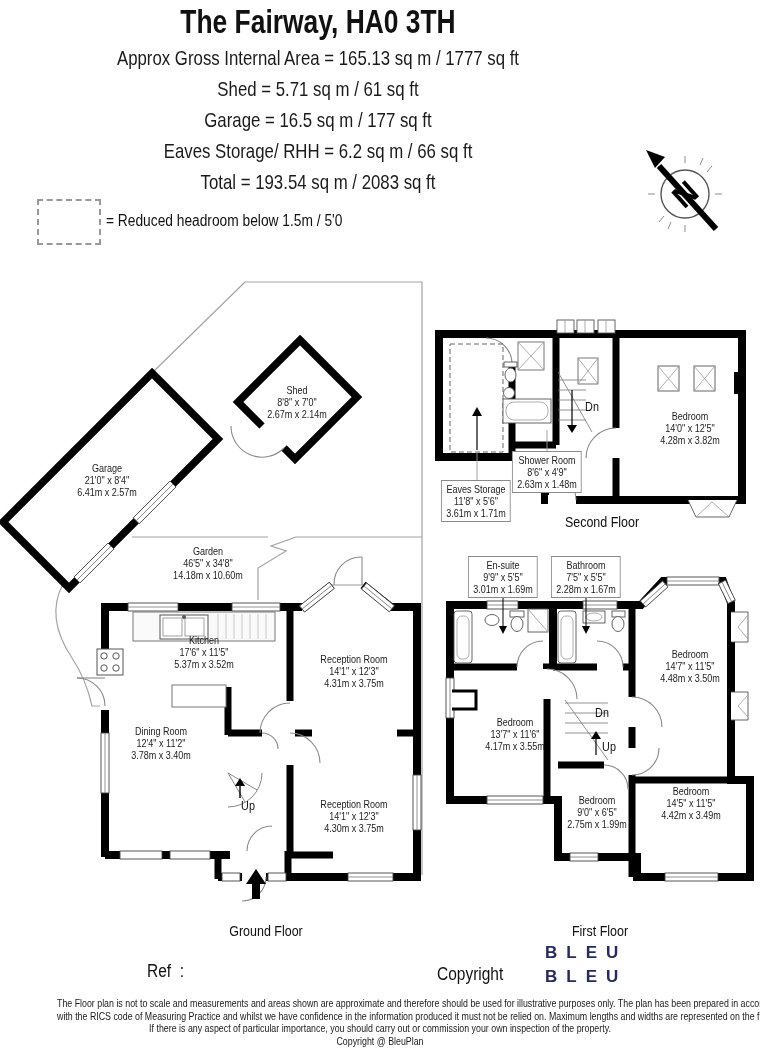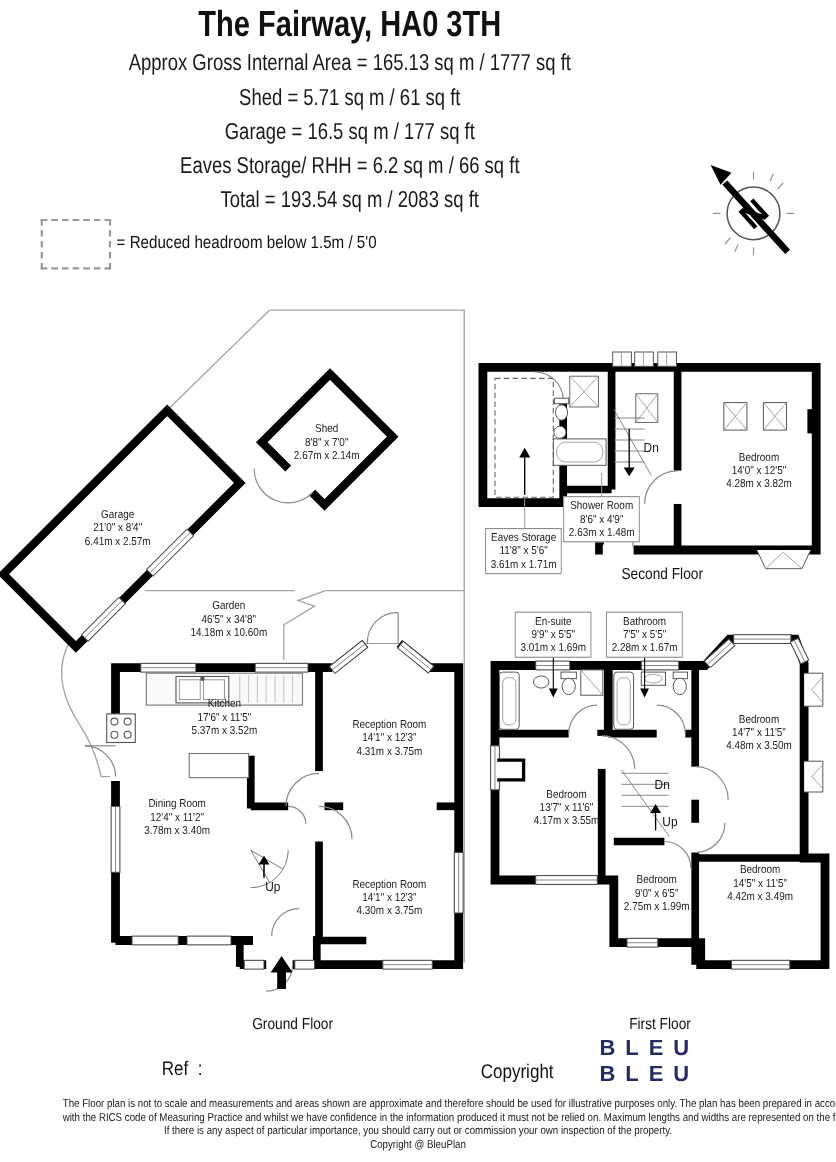--- a/index.html
+++ b/index.html
@@ -25,21 +25,21 @@
   .updn{position:absolute;font-size:12px;color:#111;white-space:nowrap;
         transform:translate(-50%,-50%) scaleX(0.9);z-index:5;}
   .caption{position:absolute;font-size:14.5px;color:#111;white-space:nowrap;
            transform:translate(-50%,-50%) scaleX(0.86);z-index:5;}
   
   #ref-label{position:absolute;left:147px;top:961px;font-size:18px;white-space:pre;
              transform:scaleX(0.86);transform-origin:0 0;}
   #copyright-label{position:absolute;left:437px;top:964px;font-size:18px;
              transform:scaleX(0.86);transform-origin:0 0;}
   #logo{position:absolute;left:545px;top:941px;line-height:24px;}
-  .logo-row{font-size:20px;font-weight:bold;letter-spacing:9px;color:#252a63;
+  .logo-row{font-size:17px;font-weight:bold;letter-spacing:9px;color:#252a63;
             font-family:"Liberation Sans",sans-serif;}
   #disclaimer{position:absolute;left:0;top:998px;width:760px;text-align:center;}
   .dline{font-size:10.4px;line-height:12.6px;color:#1a1a1a;white-space:nowrap;
          transform:scaleX(0.85);transform-origin:50% 0;}
 </style>
 </head>
 <body>
 
 <div id="page">
 

